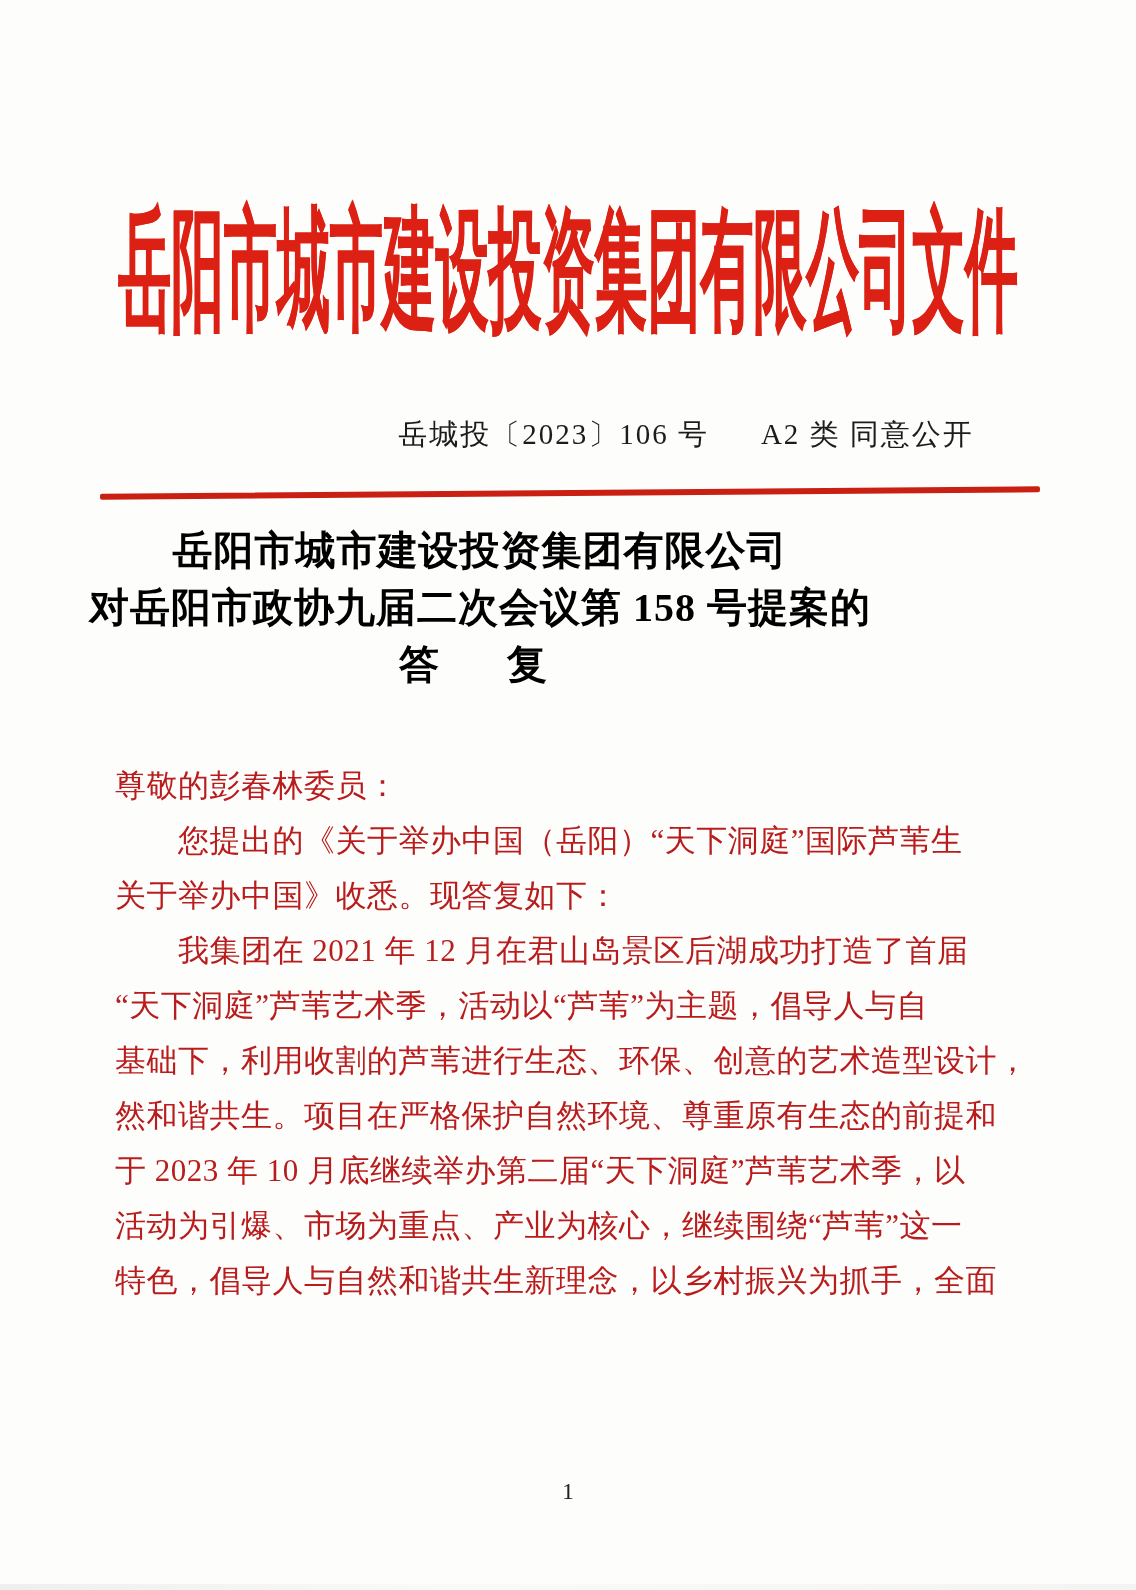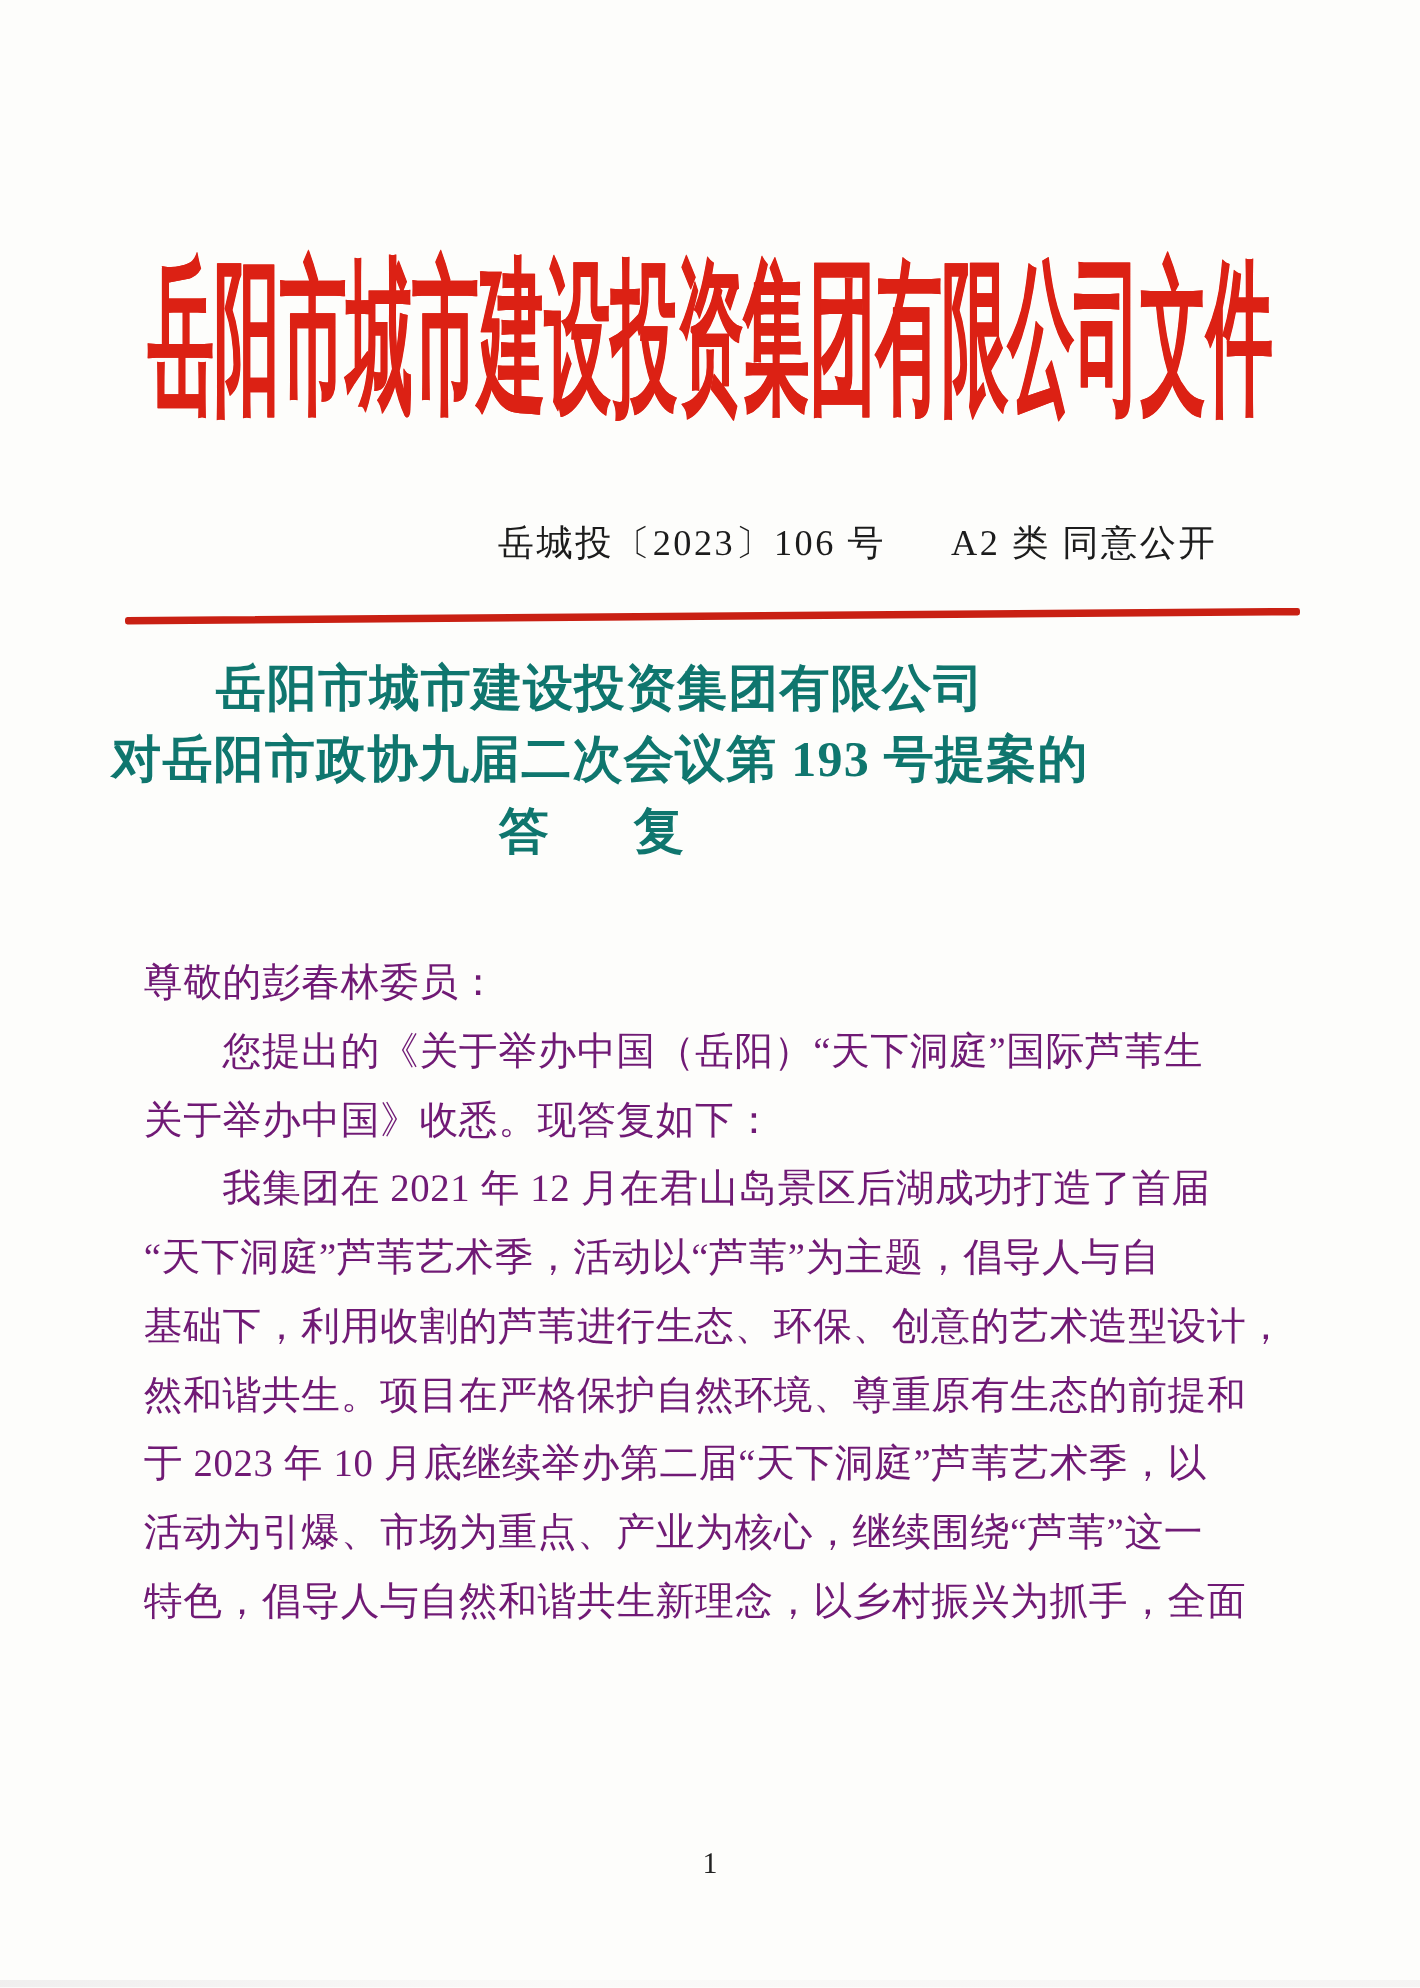--- a/index.html
+++ b/index.html
@@ -79,35 +79,35 @@
   .doc-title {
     position: absolute;
     top: 522px;
     left: 0;
     width: 960px;
     text-align: center;
     font-weight: bold;
     font-size: 40px;
     line-height: 57px;
     letter-spacing: 1px;
-    color: #0f766e;
+    color: #000000;
   }
   .doc-title .t3 {
     letter-spacing: 14px;
   }
 
   
   .body-block {
     position: absolute;
     top: 758px;
     left: 115px;
     width: 898px;
     font-size: 31px;
     line-height: 55px;
-    color: #701a75;
+    color: #b91c1c;
   }
   .body-line {
     white-space: nowrap;
     letter-spacing: 0.5px;
   }
 
   
   .page-number {
     position: absolute;
     top: 1478px;
@@ -140,21 +140,21 @@
   <div class="docnum-row">
     <span>岳城投〔2023〕106 号</span>
     <span class="gap"></span>
     <span>A2 类 同意公开</span>
   </div>
 
   <div class="red-rule"></div>
 
   <div class="doc-title">
     <div class="t1">岳阳市城市建设投资集团有限公司</div>
-    <div class="t2">对岳阳市政协九届二次会议第 193 号提案的</div>
+    <div class="t2">对岳阳市政协九届二次会议第 158 号提案的</div>
     <div class="t3">答　复</div>
   </div>
 
   <div class="body-block">
     <div class="body-line">尊敬的彭春林委员：</div>
     <div>
         <div class="body-line">　　您提出的《关于举办中国（岳阳）“天下洞庭”国际芦苇生</div>
         <div class="body-line">关于举办中国》收悉。现答复如下：</div>
         <div class="body-line">　　我集团在 2021 年 12 月在君山岛景区后湖成功打造了首届</div>
         <div class="body-line">“天下洞庭”芦苇艺术季，活动以“芦苇”为主题，倡导人与自</div>

